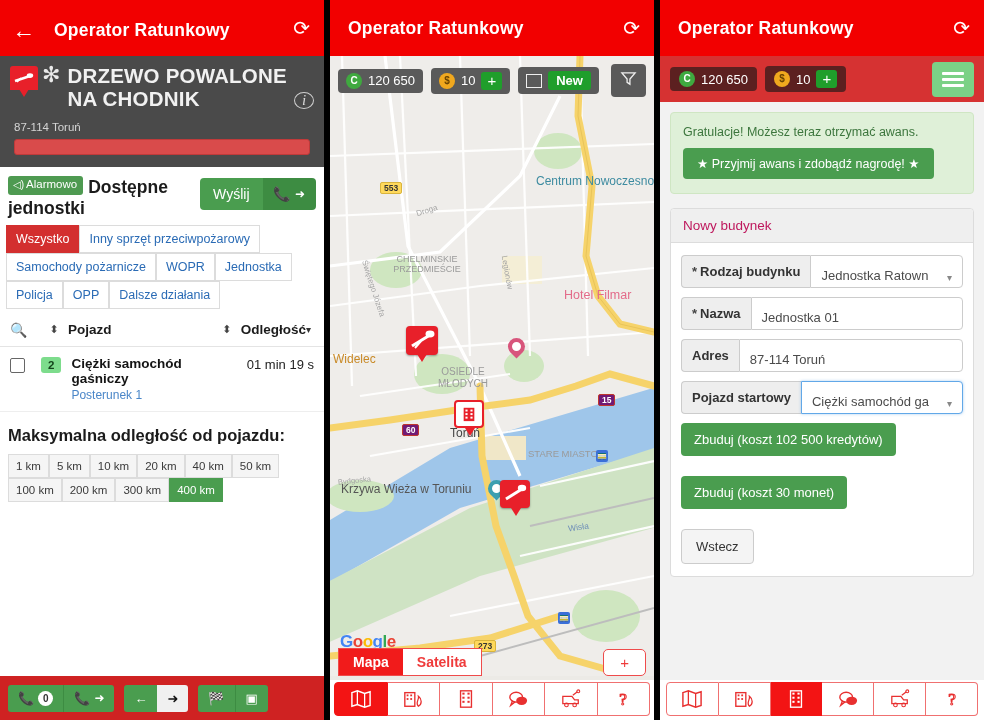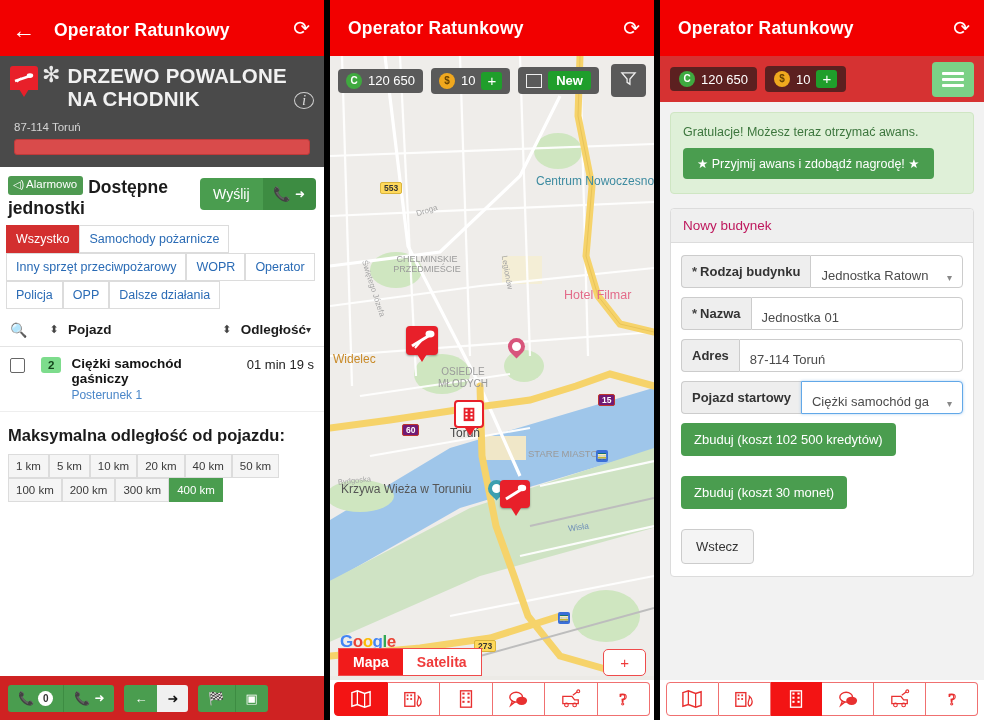--- a/index.html
+++ b/index.html
@@ -256,24 +256,24 @@
           <span class="badge-alarm"><span class="spk">◁)</span><span>Alarmowo</span></span><span class="avail-title">Dostępne jednostki</span>
         </div>
         <div class="btn-send">
           <div class="bs-a">Wyślij</div>
           <div class="bs-b">📞<span style="font-size:12px">➜</span></div>
         </div>
       </div>
 
       <div class="filters">
         <div class="fchip active">Wszystko</div>
+        <div class="fchip">Inny sprzęt przeciwpożarowy</div>
         <div class="fchip">Samochody pożarnicze</div>
-        <div class="fchip">Inny sprzęt przeciwpożarowy</div>
         <div class="fchip">WOPR</div>
-        <div class="fchip">Operator</div>
+        <div class="fchip">Jednostka</div>
         <div class="fchip">Policja</div>
         <div class="fchip">OPP</div>
         <div class="fchip">Dalsze działania</div>
       </div>
 
       <div class="thead">
         <div class="th-search">🔍</div>
         <div class="th-sort">⬍</div>
         <div class="th-veh">Pojazd</div>
         <div class="th-sort">⬍</div>

